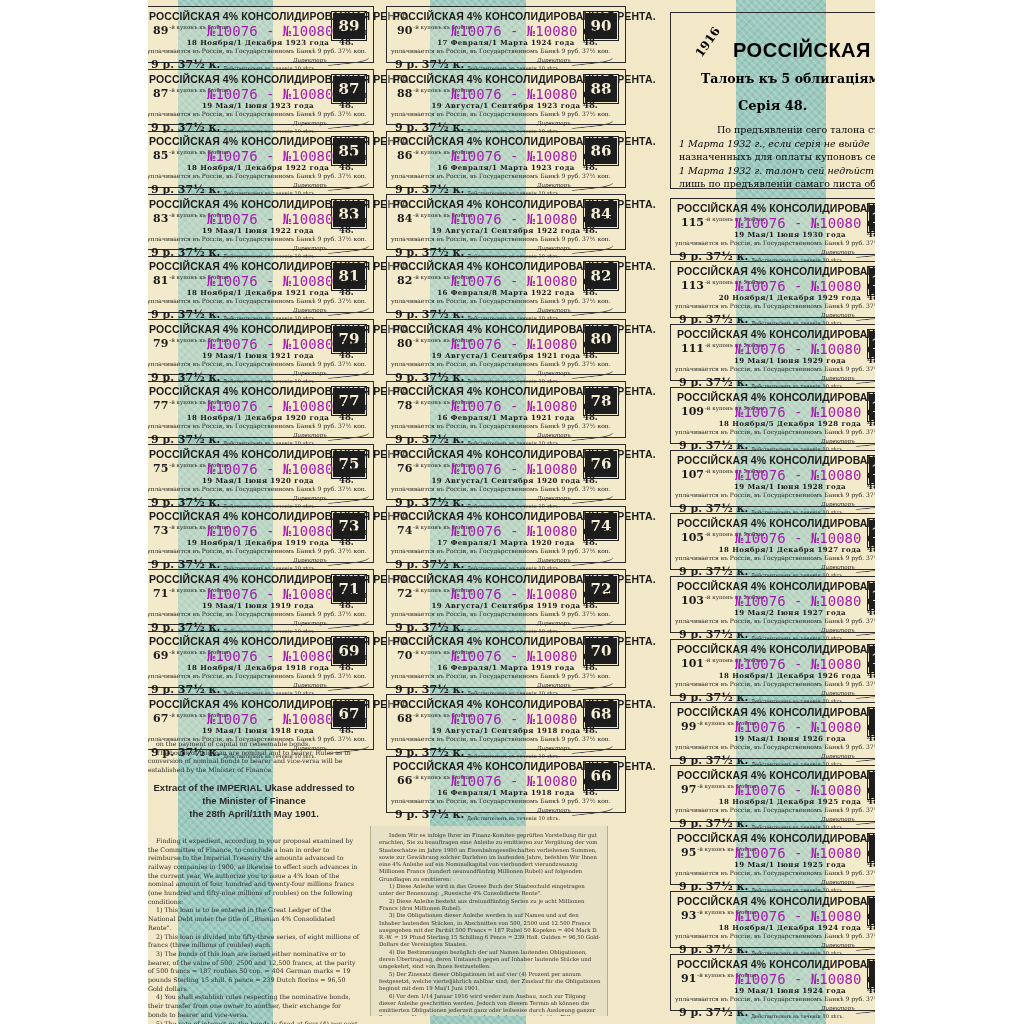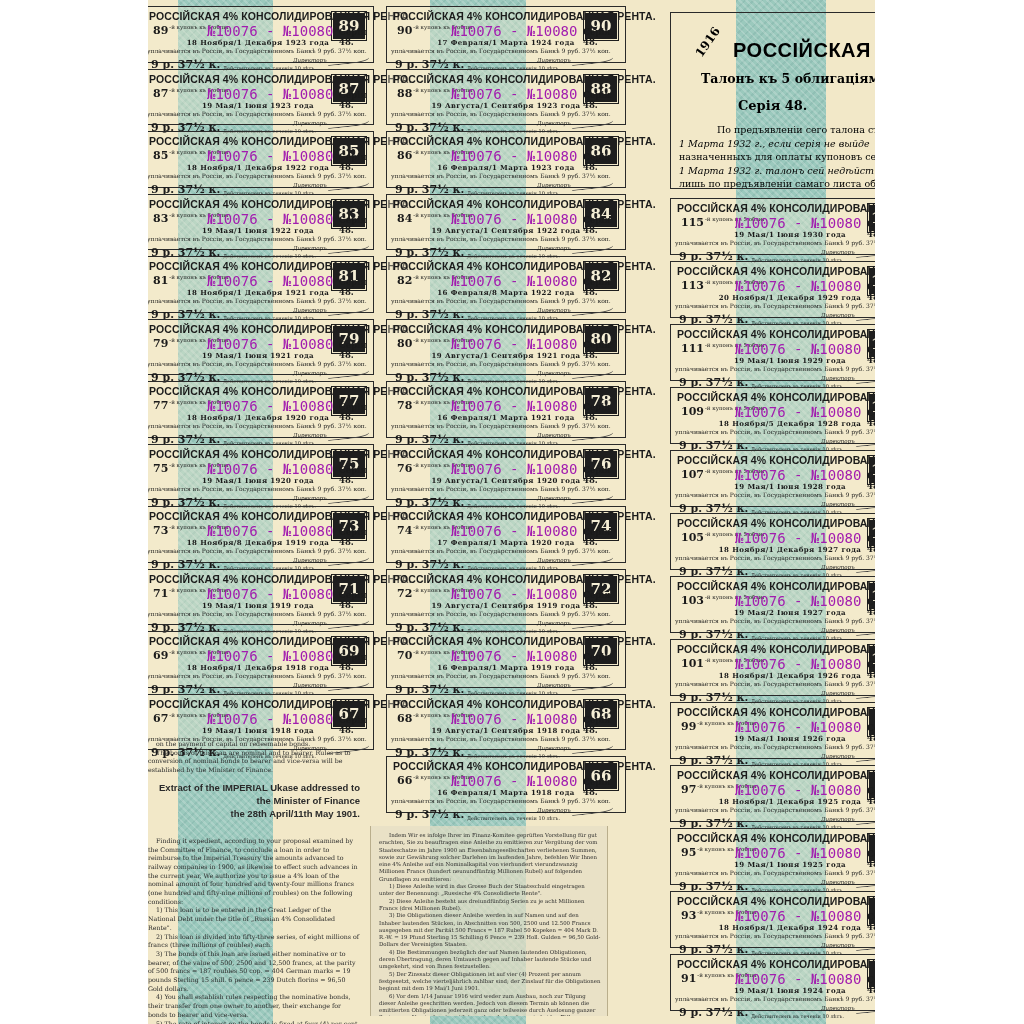--- a/index.html
+++ b/index.html
@@ -24,21 +24,21 @@
   .coupon .valid { position:absolute; left:80px; top:58px; font-size:5px; font-family:"DejaVu Serif", serif; }
   .header-box { position:absolute; left:522px; top:12px; width:230px; height:177px; border:1.5px solid #2a2a2a; box-sizing:border-box; }
   .header-box .year { position:absolute; left:20px; top:22px; transform:rotate(-55deg); font-weight:bold; font-family:"DejaVu Serif", serif; font-size:12px; }
   .header-box .bigtitle { position:absolute; left:62px; top:26px; font-family:"Liberation Sans", sans-serif; font-weight:bold; font-size:20px; white-space:nowrap; letter-spacing:0.5px; }
   .header-box .sub { position:absolute; left:30px; top:58px; font-family:"DejaVu Serif", serif; font-weight:bold; font-size:12.5px; white-space:nowrap; }
   .header-box .ser { position:absolute; left:67px; top:85px; font-family:"DejaVu Serif", serif; font-weight:bold; font-size:13px; }
   .header-box .para { position:absolute; left:8px; top:110px; width:240px; font-family:"DejaVu Serif", serif; font-size:9.5px; line-height:13.5px; white-space:nowrap; }
   .header-box .para div { overflow:hidden; }
   .text-block { position:absolute; font-family:"DejaVu Serif", serif; color:#2a2a2a; }
   .en-block { left:0; top:740px; width:212px; height:284px; font-size:6.3px; line-height:8.7px; }
-  .en-block .en-head { font-family:"Liberation Sans", sans-serif; font-weight:bold; font-size:9.5px; line-height:13px; text-align:right; margin:6px 0 17px 0; }
+  .en-block .en-head { font-family:"Liberation Sans", sans-serif; font-weight:bold; font-size:9.5px; line-height:13px; text-align:center; margin:6px 0 17px 0; }
   .en-block p { margin:0 0 0 0; text-indent:8px; }
   .de-block { left:222px; top:826px; width:238px; height:190px; font-size:5.4px; line-height:7.3px; background:rgba(230,222,196,0.7); border-left:1px solid #b9ae8c; border-right:1px solid #b9ae8c; padding:6px 6px 0 8px; box-sizing:border-box; }
   .de-block p { margin:0; text-indent:10px; }
   .overflow-clip { overflow:hidden; }
 </style>
 </head>
 <body>
 
 <div class="sheet">
 
@@ -150,21 +150,21 @@
     <div class="director">Директоръ</div>
     <div class="sig"></div>
     <div class="valid">Действителенъ въ теченіи 10 лѣтъ.</div>
   </div>
       <div class="coupon" style="left: -6px; top: 506px; width: 232px; height: 56.5px;">
     <div class="title">РОССІЙСКАЯ 4% КОНСОЛИДИРОВАННАЯ РЕНТА.</div>
     <div class="numbox">73</div>
     <div class="cnum"><span>73</span><small>-й купонъ къ 5 облиг.</small></div>
     <div class="serial">№10076 - №10080</div>
     <div class="series">Серія 48.</div>
-    <div class="date">18 Ноября/8 Декабря 1919 года</div>
+    <div class="date">19 Ноября/1 Декабря 1919 года</div>
     <div class="pay">уплачивается въ Россіи, въ Государственномъ Банкѣ 9 руб. 37½ коп.</div>
     <div class="amount">9 р. 37½ к.</div>
     <div class="director">Директоръ</div>
     <div class="sig"></div>
     <div class="valid">Действителенъ въ теченіи 10 лѣтъ.</div>
   </div>
       <div class="coupon" style="left: -6px; top: 568.5px; width: 232px; height: 56.5px;">
     <div class="title">РОССІЙСКАЯ 4% КОНСОЛИДИРОВАННАЯ РЕНТА.</div>
     <div class="numbox">71</div>
     <div class="cnum"><span>71</span><small>-й купонъ къ 5 облиг.</small></div>

